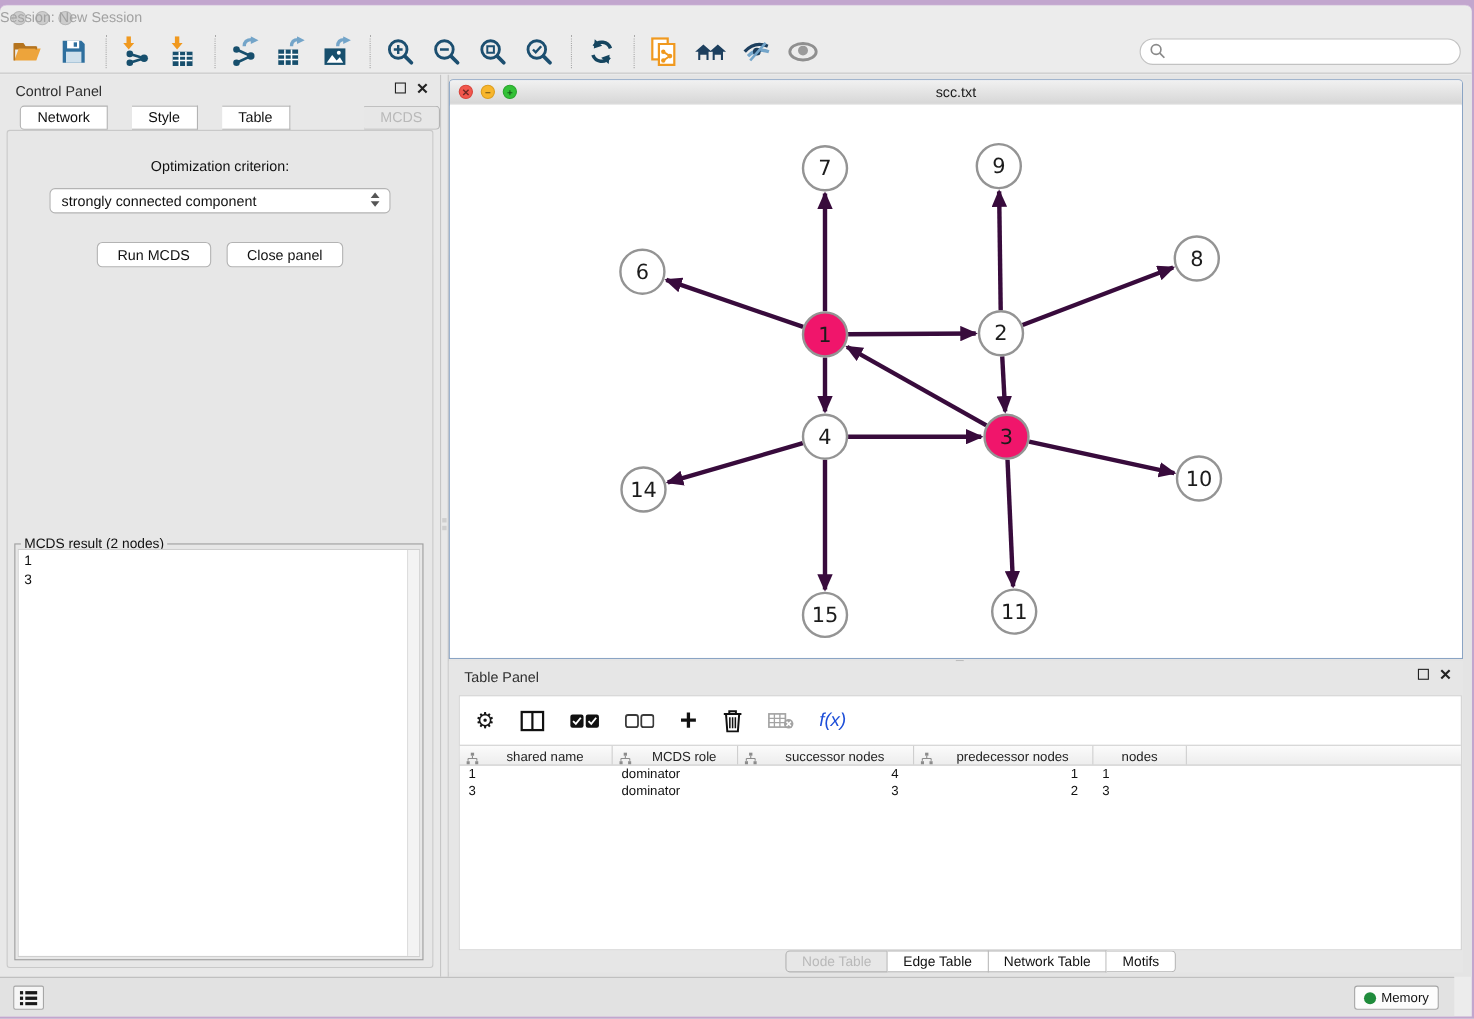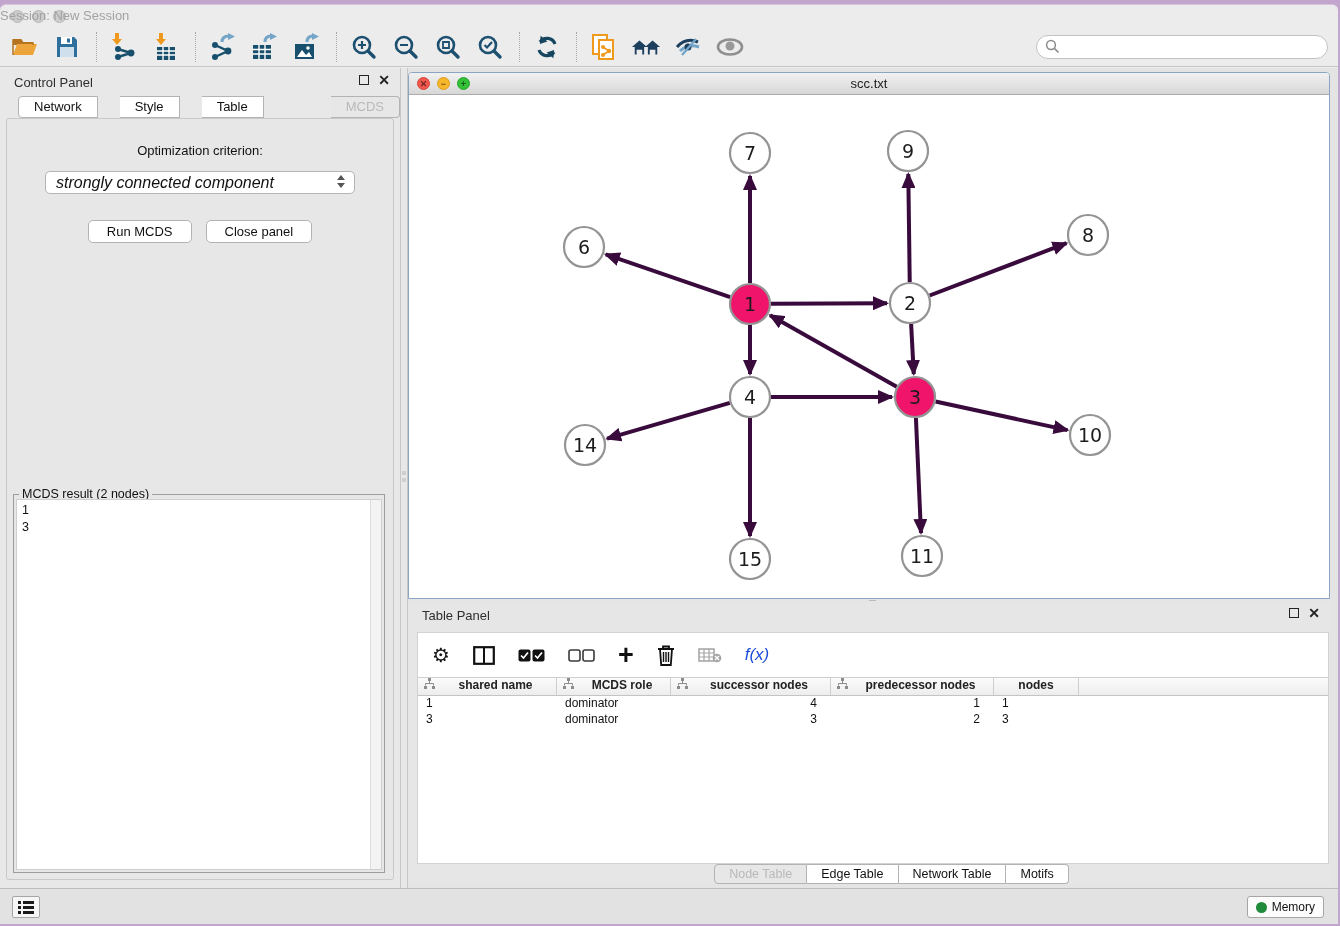--- a/index.html
+++ b/index.html
@@ -37,21 +37,21 @@
   .seg { border:1px solid #b3b3b3; border-left:none; background:#fff; color:#111;
          font-size:13px; height:22px; line-height:20px; padding:0 15px; }
   .seg:first-child { border-left:1px solid #b3b3b3; border-radius:4px 0 0 4px; }
   .seg:last-child { border-radius:0 4px 4px 0; }
   .seg.active { background:#e7e7e7; color:#b9b9b9;margin-left:45px; }
   .cp-body { position:absolute; left:6px; right:6px; top:50px; bottom:8px;
              background:#e7e7e7; border:1px solid #c9c9c9; border-radius:3px; }
   .opt-label { margin-top:24px; text-align:center; font-size:13px; color:#111; }
   .combo { margin:13px auto 0; width:310px; height:23px; background:#fff;
            border:1px solid #b4b4b4; border-radius:5px; position:relative;
-           font-size:16px; line-height:21px; padding-left:10px; color:#111;font-style:italic; }
+           font-size:13px; line-height:21px; padding-left:10px; color:#111; }
   .combo .arrows { position:absolute; right:8px; top:3px; width:9px; }
   .combo .arrows div { width:0; height:0; border-left:4.5px solid transparent; border-right:4.5px solid transparent; }
   .arr-up { border-bottom:5px solid #555; margin-bottom:3px; }
   .arr-dn { border-top:5px solid #555; }
   .btn-row { display:flex; justify-content:center; gap:14px; margin-top:26px; }
   .mac-btn { background:#fff; border:1px solid #b3b3b3; border-radius:5px; height:23px;
              line-height:21px; font-size:13px; padding:0 18px; color:#111; }
   .result-group { position:absolute; left:6px; right:8px; top:375px; bottom:6px;
                   border:1px solid #9d9d9d; }
   .result-legend { position:absolute; top:-8px; left:5px; background:#e7e7e7;
@@ -82,29 +82,29 @@
   .table-panel { position:absolute; left:408px; top:533px; right:8px; bottom:4px; background:#e6e6e6; }
   .tp-white { position:absolute; left:9px; right:1px; top:31px; bottom:20px; background:#fff;
               border:1px solid #d2d2d2; }
   .tp-toolbar { height:44px; display:flex; align-items:center; padding-left:14px; gap:23px; }
   .tp-toolbar .ticon { display:flex; align-items:center; justify-content:center; height:26px; }
   .gear-glyph { font-size:20px; color:#161616; font-family:"DejaVu Sans", sans-serif; }
   .plus-glyph { font-size:27px; font-weight:bold; color:#111; line-height:22px; }
   .fx-glyph { font-family:Liberation Sans, sans-serif; font-style:italic; font-size:17px; color:#1d4ed8; }
   .thead { display:flex; border-top:1px solid #cfcfcf; border-bottom:1px solid #c4c4c4;
            background:linear-gradient(#fbfbfb,#ededed); height:19px; }
-  .th { display:flex; align-items:flex-start; border-right:1px solid #cfcfcf; font-size:12px; color:#222;font-weight:bold; }
+  .th { display:flex; align-items:flex-end; border-right:1px solid #cfcfcf; font-size:12px; color:#222; }
   .th .lbl { flex:1; text-align:center; padding:0 2px; }
   .trow { display:flex; height:16px; font-size:12px; color:#111; }
   .td { padding:0 8px; overflow:hidden; white-space:nowrap; }
   .td.r { text-align:right; padding-right:14px; }
   .tp-tabs { position:absolute; bottom:0; left:0; right:0; height:20px; display:flex; justify-content:center; }
   .tp-tabs .seg { height:20px; line-height:18px; font-size:12.5px; padding:0 14px; }
   
-  .statusbar { position:absolute; left:0; right:0; bottom:0; height:36px; background:#e2e2e2;
+  .statusbar { position:absolute; left:0; right:16px; bottom:0; height:36px; background:#e2e2e2;
                border-top:1px solid #bdbdbd;padding-left:40px; }
   .list-btn { position:absolute; left:12px; top:7px; width:28px; height:22px; background:#f6f6f6;
               border:1px solid #a6a6a6; border-radius:2px; display:flex; align-items:center; justify-content:center; }
   .mem-btn { position:absolute; right:14px; top:7px; height:22px; background:#fcfcfc;
              border:1px solid #a6a6a6; border-radius:3px; display:flex; align-items:center;
              gap:5px; padding:0 8px; font-size:12px; color:#111; }
   .mem-dot { width:11px; height:11px; border-radius:50%; background:#1f8b3b; }
   svg { display:block; }
 </style>
 </head>

